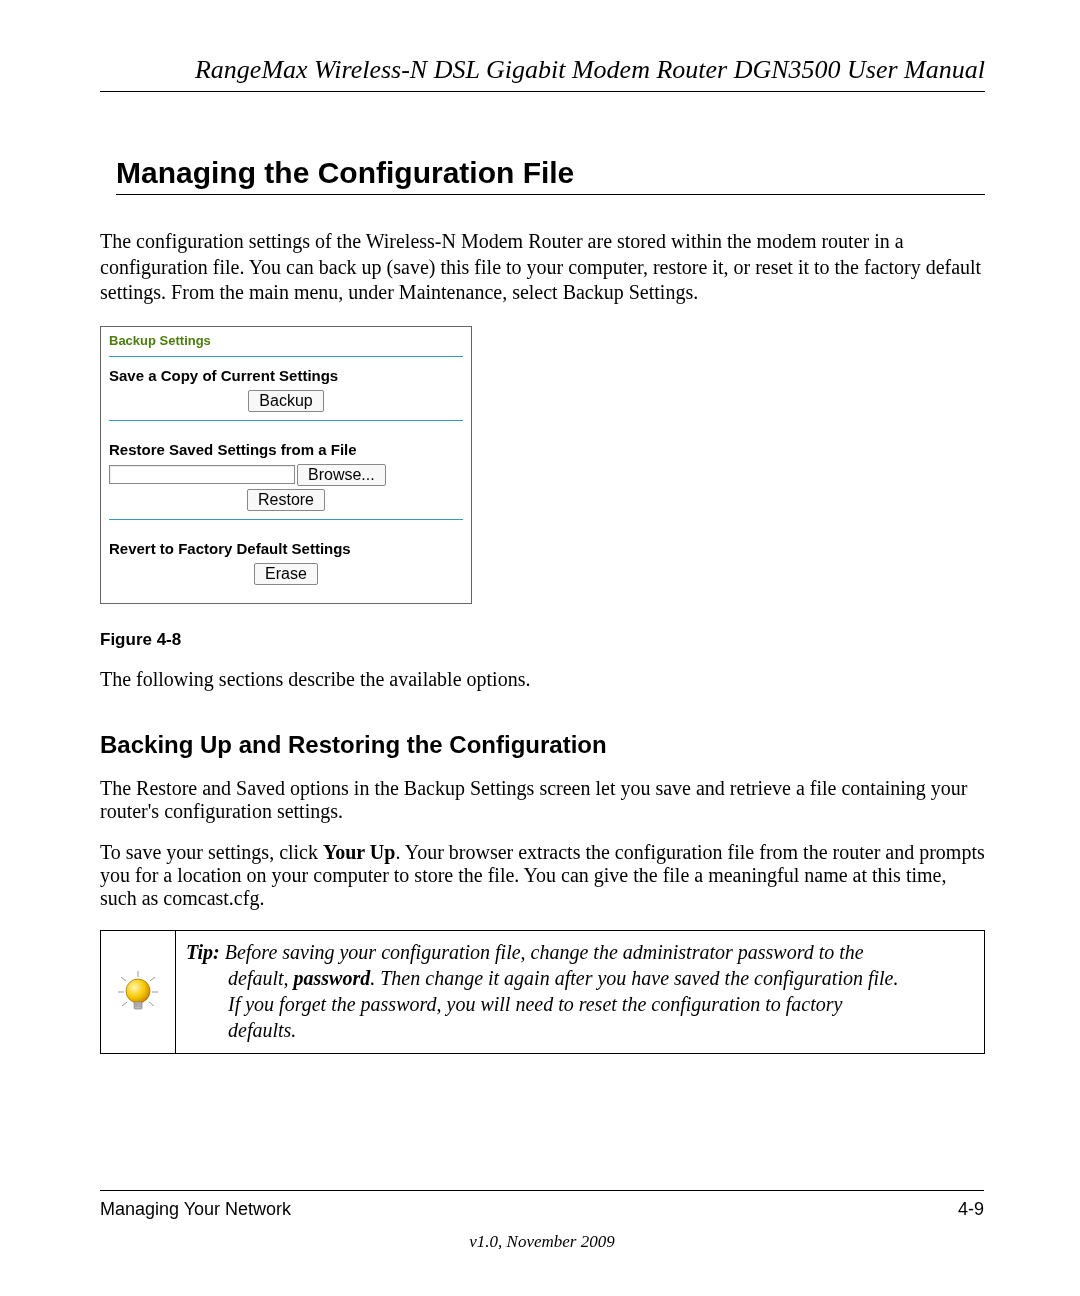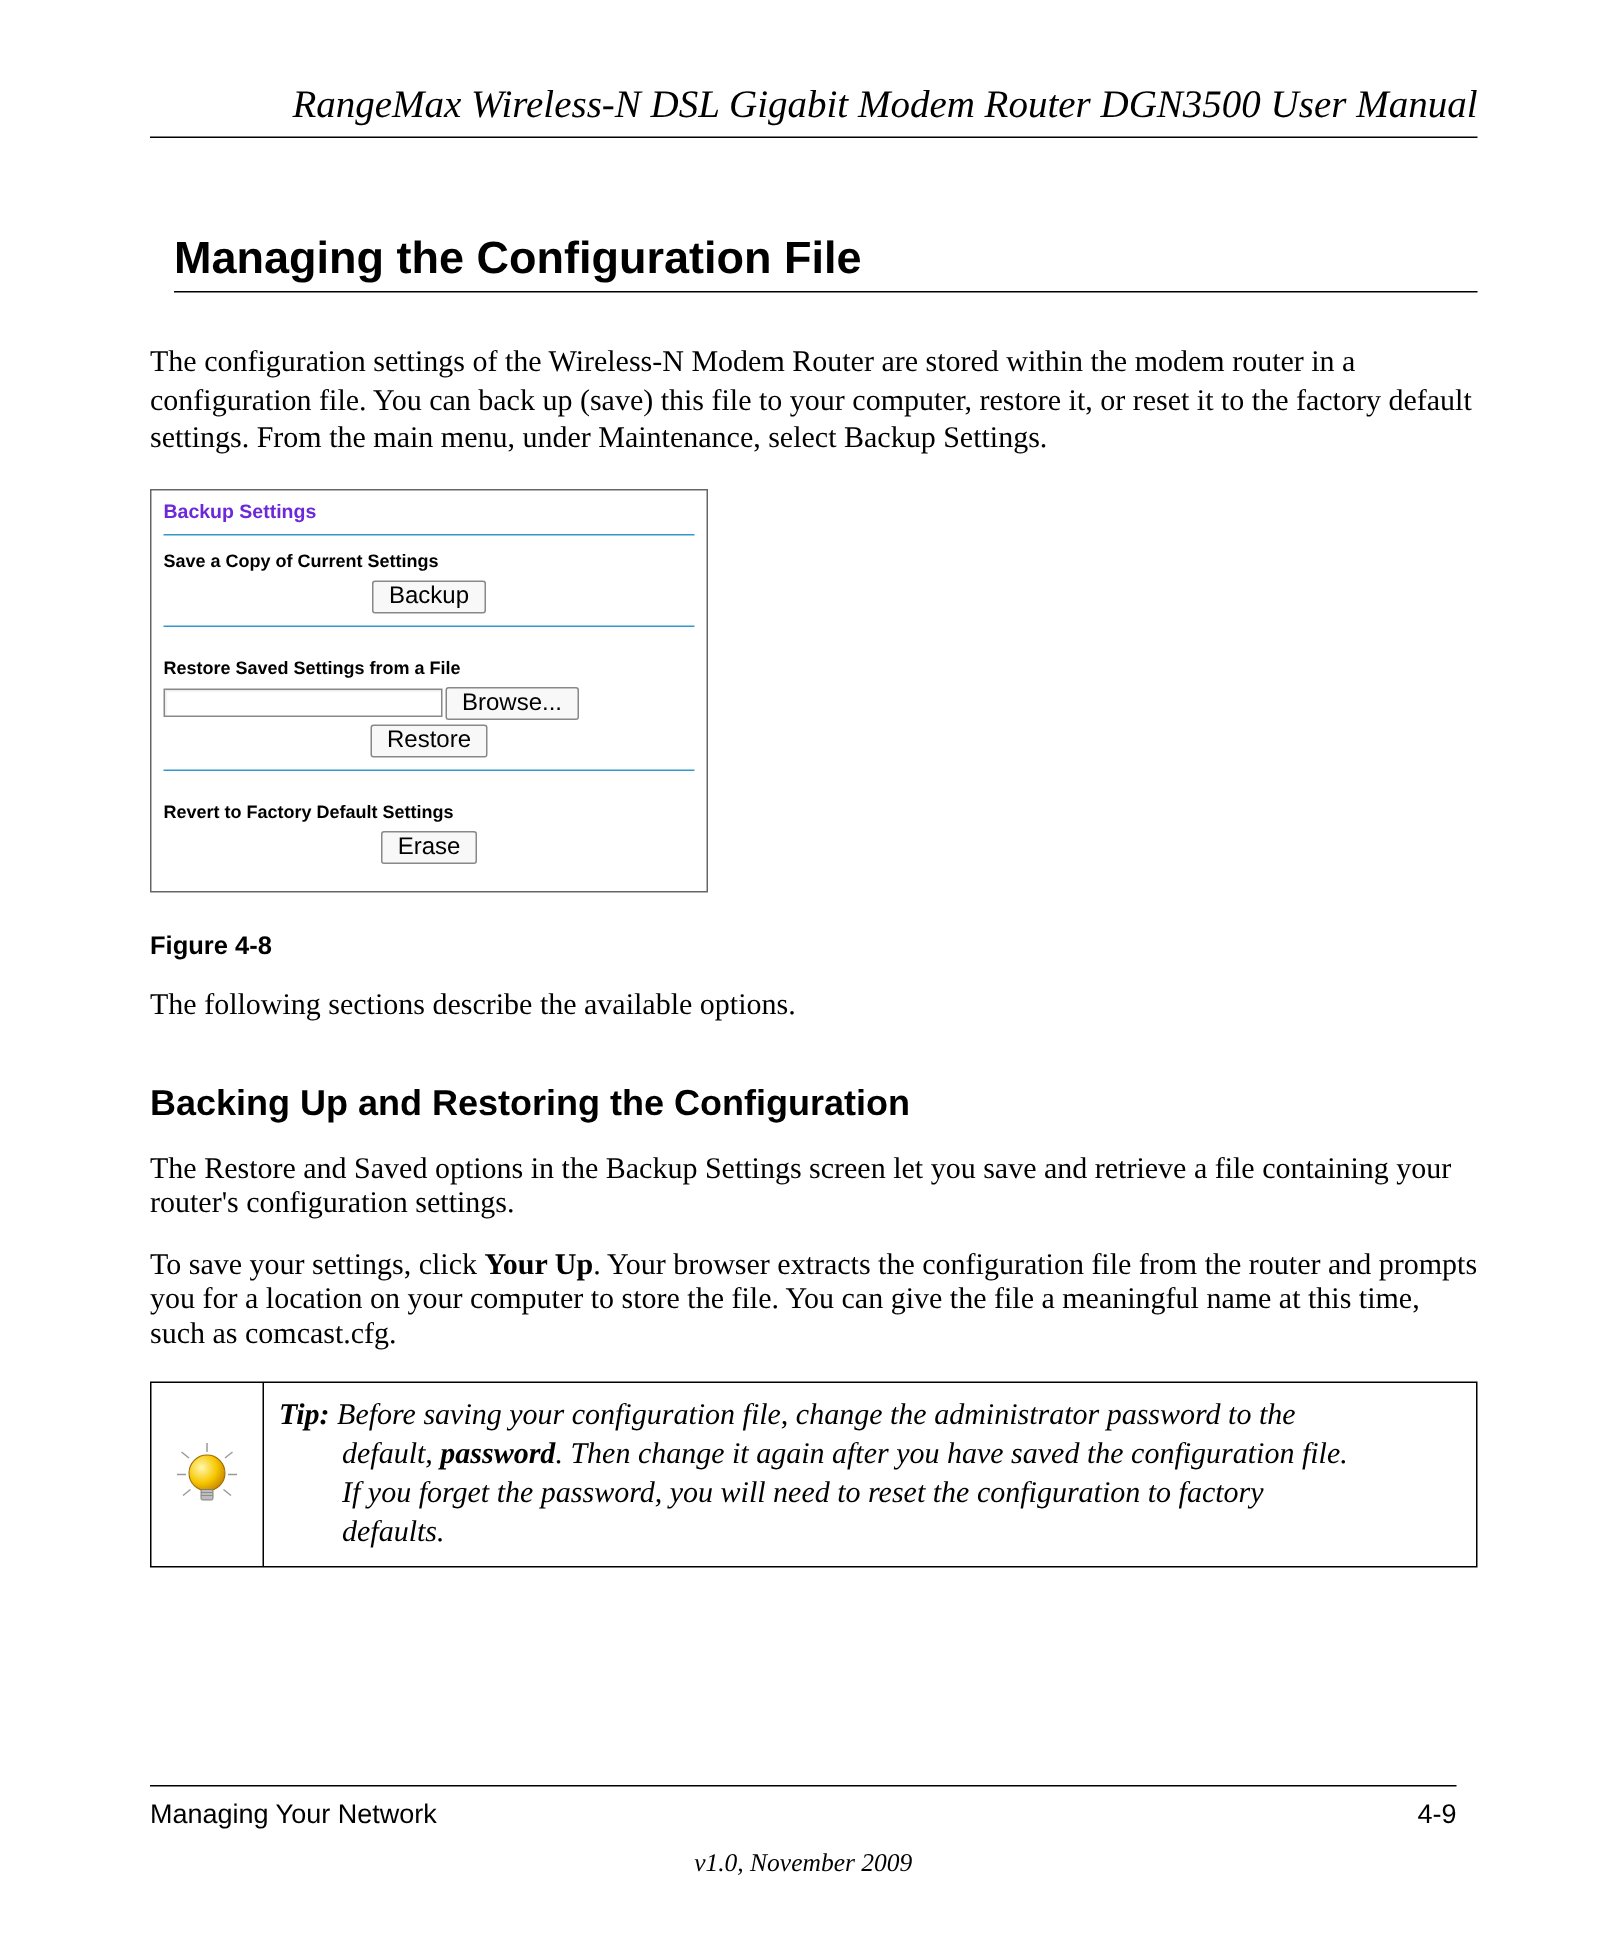--- a/index.html
+++ b/index.html
@@ -55,32 +55,32 @@
     width: 370px;
     border: 1px solid #666;
     background: #fff;
     font-family: Arial, Helvetica, sans-serif;
     margin-top: 20px;
   }
   .panel-inner {
     padding: 6px 8px 10px 8px;
   }
   .panel-title {
-    color: #6d28d9;
+    color: #4d7c0f;
     font-weight: bold;
     font-size: 13px;
     padding: 0 0 8px 0;
   }
   .panel hr.blue {
     border: none;
     border-top: 1px solid #3399cc;
     margin: 0 0 10px 0;
   }
   .panel .section-label {
-    font-size: 12px;
+    font-size: 15px;
     font-weight: bold;
     margin-bottom: 6px;
   }
   .panel .btnrow {
     text-align: center;
     margin-bottom: 8px;
   }
   .panel .btnrow-restore {
     margin-top:3px;
   }
@@ -133,21 +133,21 @@
     flex: 1;
   }
   .tipbox .indent {
     padding-left: 42px;
     display: block;
   }
   
   .footer {
     position: absolute;
     left: 100px;
-    right: 109px;
+    right: 96px;
     bottom: 44px;
   }
   .footer-rule {
     border-top: 1.5px solid #000;
     margin-bottom: 8px;
   }
   .footer-line {
     display: flex;
     justify-content: space-between;
     font-size: 18px;

